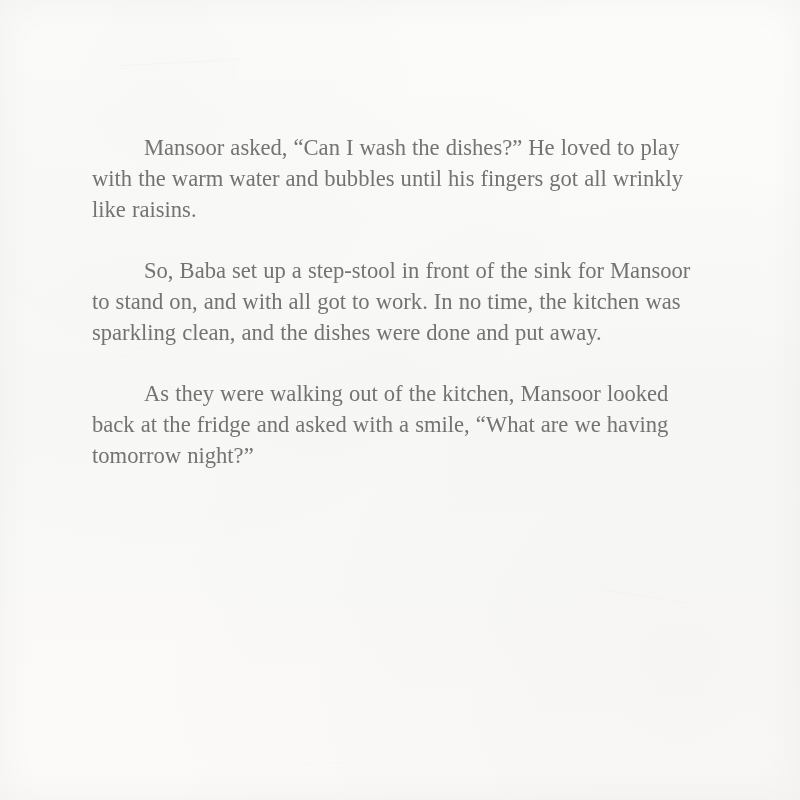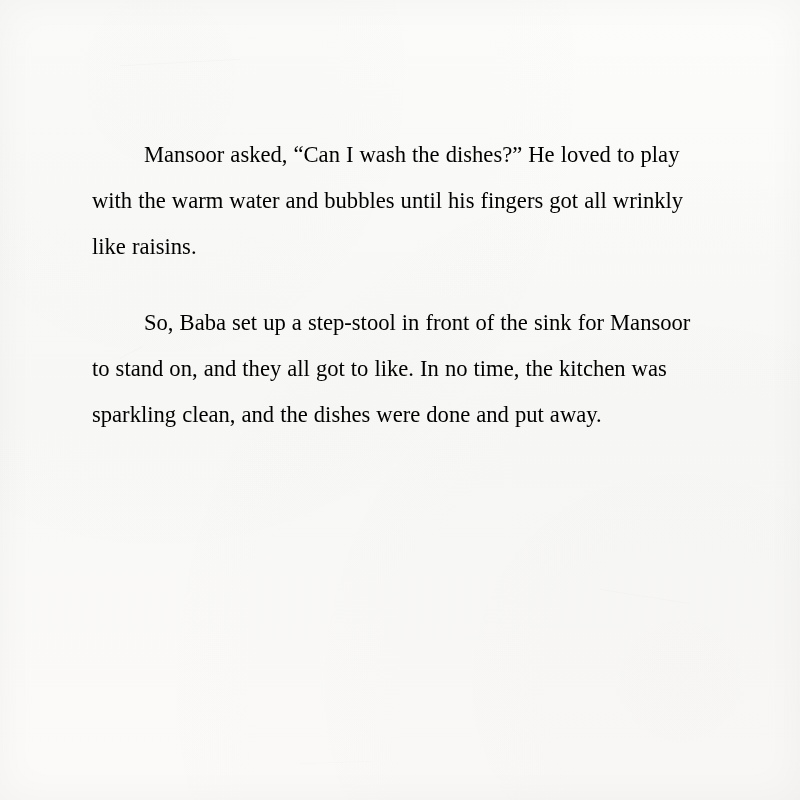--- a/index.html
+++ b/index.html
@@ -43,39 +43,40 @@
   }
   .text-block {
     position: absolute;
     left: 92px;
     top: 132px;
     width: 612px;
   }
   .para {
     margin: 0 0 30px 0;
     font-size: 22.6px;
-    line-height: 46px;
-    color: #000000;
+    line-height: 31px;
+    color: #737373;
     text-indent: 52px;
     letter-spacing: 0.0px;
     word-spacing: 0.4px;
   }
   .para:last-child {
     margin-bottom: 0;
   }
 </style>
 </head>
 <body>
 
 <div class="page">
   <div class="paper-texture"></div>
   <div class="scuff" style="left:120px;top:62px;width:120px;height:1px;transform:rotate(-3deg);opacity:0.5;"></div>
   <div class="scuff" style="left:118px;top:352px;width:26px;height:1px;transform:rotate(-28deg);opacity:0.6;"></div>
   <div class="scuff" style="left:600px;top:596px;width=90px;width:90px;height:1px;transform:rotate(9deg);opacity:0.45;"></div>
   <div class="scuff" style="left:300px;top:762px;width:70px;height:1px;transform:rotate(-2deg);opacity:0.35;"></div>
 
   <div class="text-block">
     <p class="para">Mansoor asked, “Can I wash the dishes?” He loved to play with the warm water and bubbles until his fingers got all wrinkly like raisins.</p>
-    <p class="para">So, Baba set up a step-stool in front of the sink for Mansoor to stand on, and they all got to like. In no time, the kitchen was sparkling clean, and the dishes were done and put away.</p>
+    <p class="para">So, Baba set up a step-stool in front of the sink for Mansoor to stand on, and with all got to work. In no time, the kitchen was sparkling clean, and the dishes were done and put away.</p>
+    <p class="para">As they were walking out of the kitchen, Mansoor looked back at the fridge and asked with a smile, “What are we having tomorrow night?”</p>
   </div>
 
   <div class="edge-shade"></div>
 </div>
 
 </body></html>

